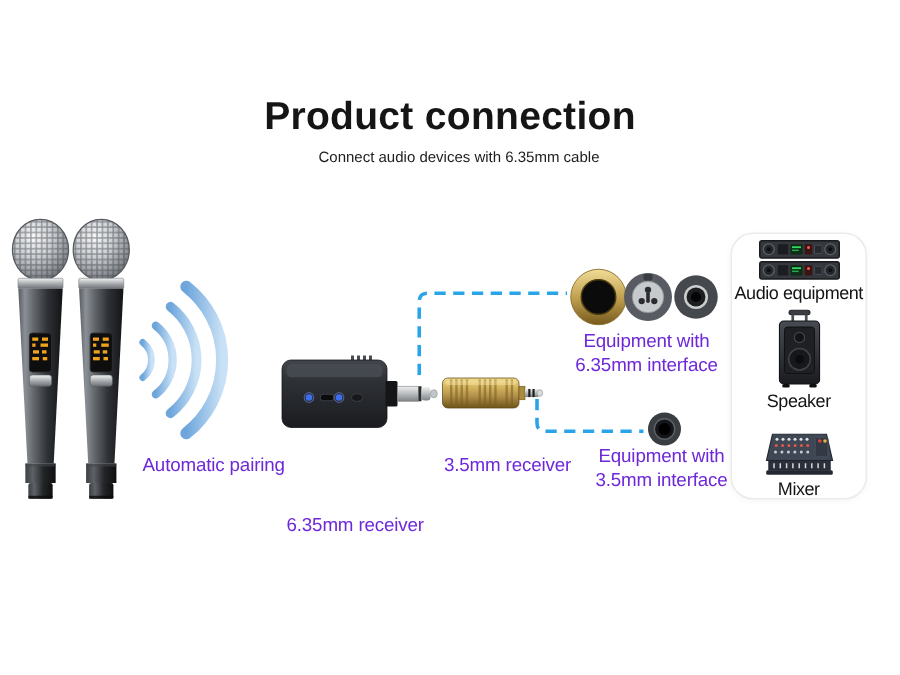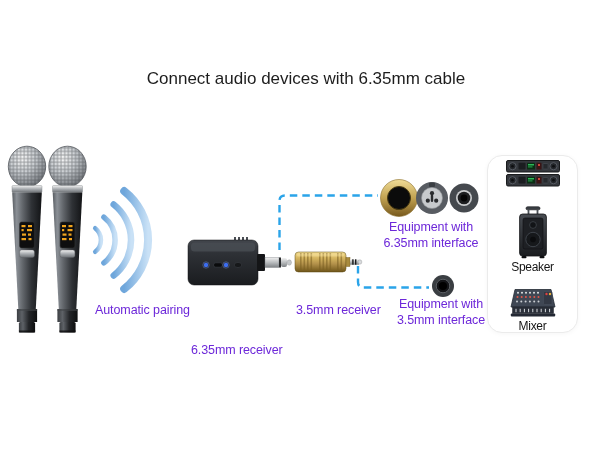--- a/index.html
+++ b/index.html
@@ -4,21 +4,21 @@
 <style>
   html,body{margin:0;padding:0;}
   body{
     width:600px;height:450px;background:#ffffff;
     font-family:"Liberation Sans", sans-serif;color:#161616;
     position:relative;overflow:hidden;
   }
   .canvas{position:relative;width:600px;height:450px;}
   .header{position:absolute;left:0;top:62px;width:100%;text-align:center;}
   .header h1{margin:0;font-size:26px;font-weight:bold;letter-spacing:.2px;color:#151515;}
-  .header p{margin:7px 0 0;font-size:17px;color:#1d1d1d;padding-left:12px;}
+  .header p{margin:7px 0 0;font-size:10px;color:#1d1d1d;padding-left:12px;}
   .diagram-svg{position:absolute;left:0;top:0;}
   .lbl{
     position:absolute;font-size:12.5px;letter-spacing:-0.1px;
     color:#6d28d9;white-space:nowrap;line-height:15px;
   }
   .two-line{white-space:pre-line;text-align:center;line-height:16px;}
   .panel{
     position:absolute;left:487px;top:155px;width:91px;height:178px;
     background:#fff;border:1.5px solid #ebebeb;border-radius:15px;
     box-shadow:0 1px 5px rgba(0,0,0,.04);box-sizing:border-box;
@@ -193,20 +193,21 @@
     </g>
 
     <g>
       <circle cx="443" cy="286" r="11" fill="#3a3e42"></circle>
       <circle cx="443" cy="286" r="6.8" fill="#141518" stroke="#5c6065" stroke-width="1"></circle>
       <circle cx="443" cy="286" r="4" fill="#000000"></circle>
     </g>
   </svg>
 
   <div class="header">
+    <h1>Product connection</h1>
     <p>Connect audio devices with 6.35mm cable</p>
   </div>
 
   <div class="lbl" style="left:95px;top:303px;">Automatic pairing</div>
   <div class="lbl" style="left:191px;top:303px;margin-top:40px;">6.35mm receiver</div>
   <div class="lbl" style="left:296px;top:303px;">3.5mm receiver</div>
   <div class="lbl two-line" style="left:361px;top:219px;width:140px;">Equipment with
 6.35mm interface</div>
   <div class="lbl two-line" style="left:371px;top:296px;width:140px;">Equipment with
 3.5mm interface</div>
@@ -237,20 +238,21 @@
           <circle cx="47.5" cy="6.2" r="1.3" fill="#0d0e10"></circle>
           <rect x="12.5" y="2.8" width="7" height="6.8" rx=".8" fill="#1b1d20"></rect>
           <rect x="21" y="2.8" width="8" height="6.8" rx=".6" fill="#0b2e14"></rect>
           <rect x="22" y="4.2" width="6" height="1.2" fill="#35d968"></rect>
           <rect x="22" y="6.4" width="4.5" height="1" fill="#2aa852"></rect>
           <rect x="30.5" y="2.8" width="5" height="6.8" rx=".6" fill="#3a1414"></rect>
           <circle cx="33" cy="5" r="1" fill="#ff5648"></circle>
           <rect x="37" y="3.5" width="5" height="5.5" rx=".6" fill="#26292d" stroke="#4a4f55" stroke-width=".6"></rect>
         </g>
       </svg>
+      <div class="panel-label">Audio equipment</div>
     </div>
 
     <div class="panel-item" style="top:50px;">
       <svg width="28" height="53" viewBox="0 0 28 53">
         <defs>
           <linearGradient id="g-spk" x1="0" y1="0" x2="0" y2="1">
             <stop offset="0" stop-color="#484c52"></stop>
               <stop offset="1" stop-color="#1a1c1f"></stop>
           </linearGradient>
         </defs>

